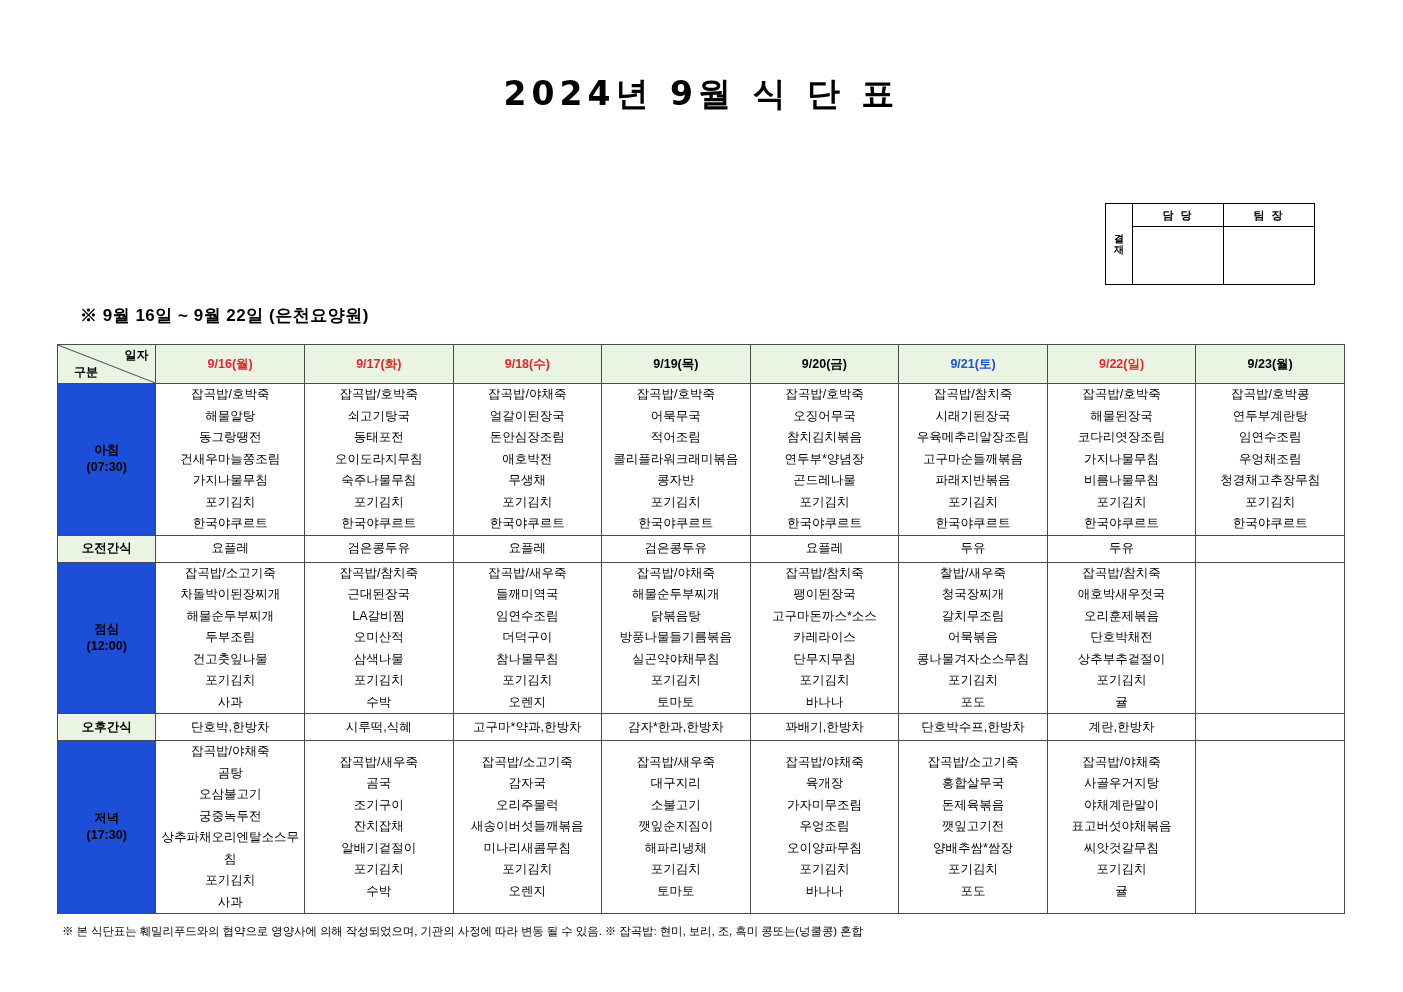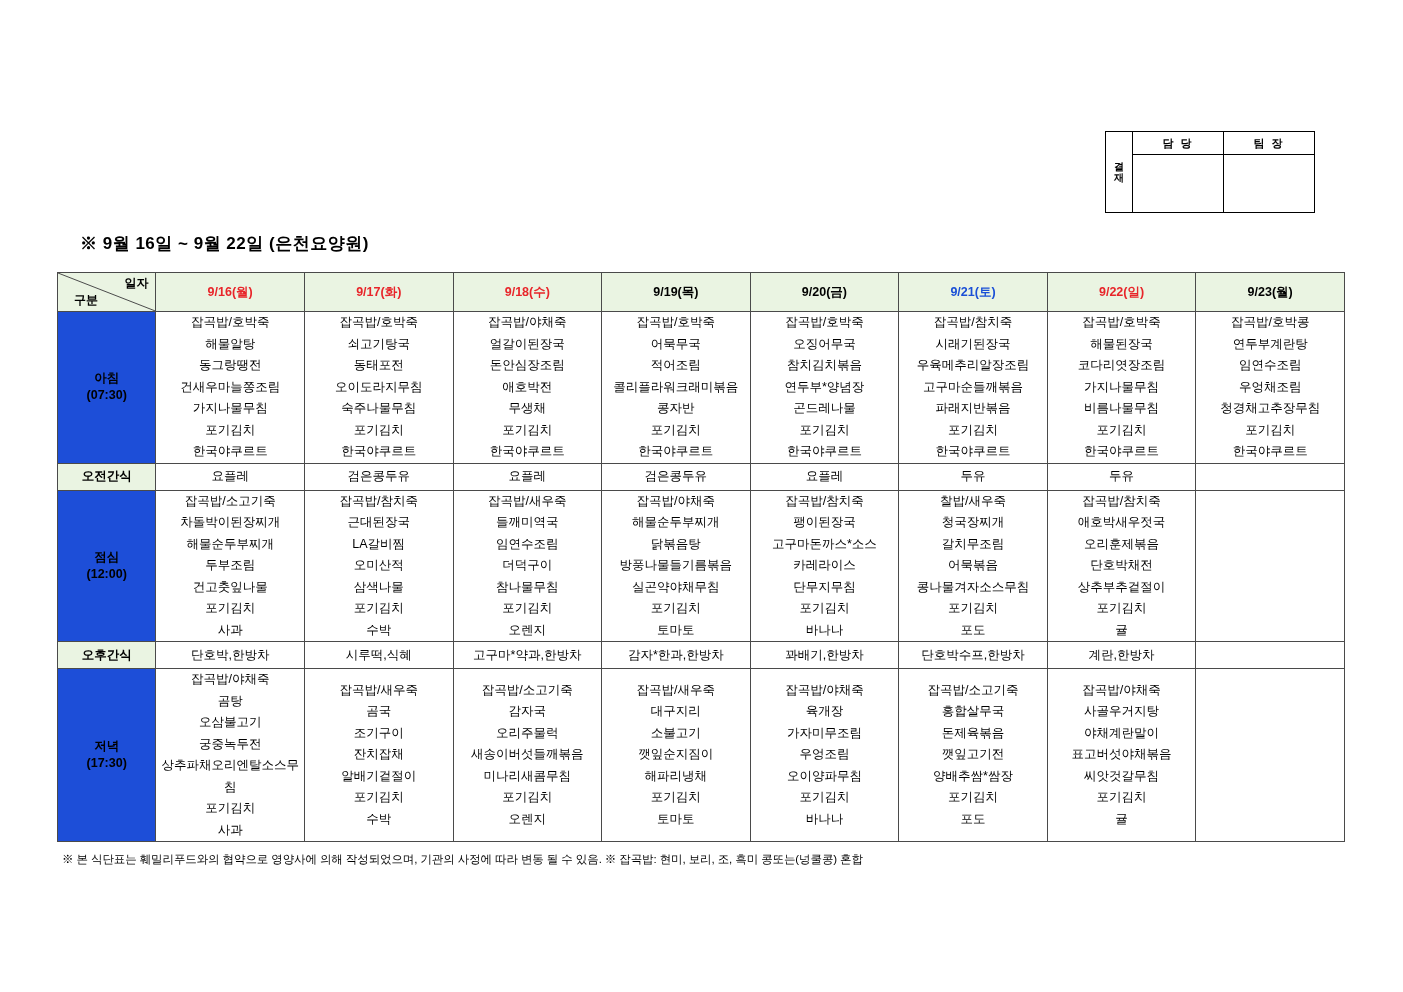--- a/index.html
+++ b/index.html
@@ -160,20 +160,21 @@
     top: 852px;
     font-size: 11.5px;
     letter-spacing: -0.1px;
   }
 </style>
 </head>
 <body>
 
 <div class="page">
 
+  <div class="title">2024년 9월 식 단 표</div>
 
   <div class="approval-box">
     <div class="approval-label">결<br>재</div>
     <div class="approval-cols">
       <div class="approval-col">
         <div class="approval-head">담 당</div>
         <div class="approval-body"></div>
       </div>
       <div class="approval-col">
         <div class="approval-head">팀 장</div>

